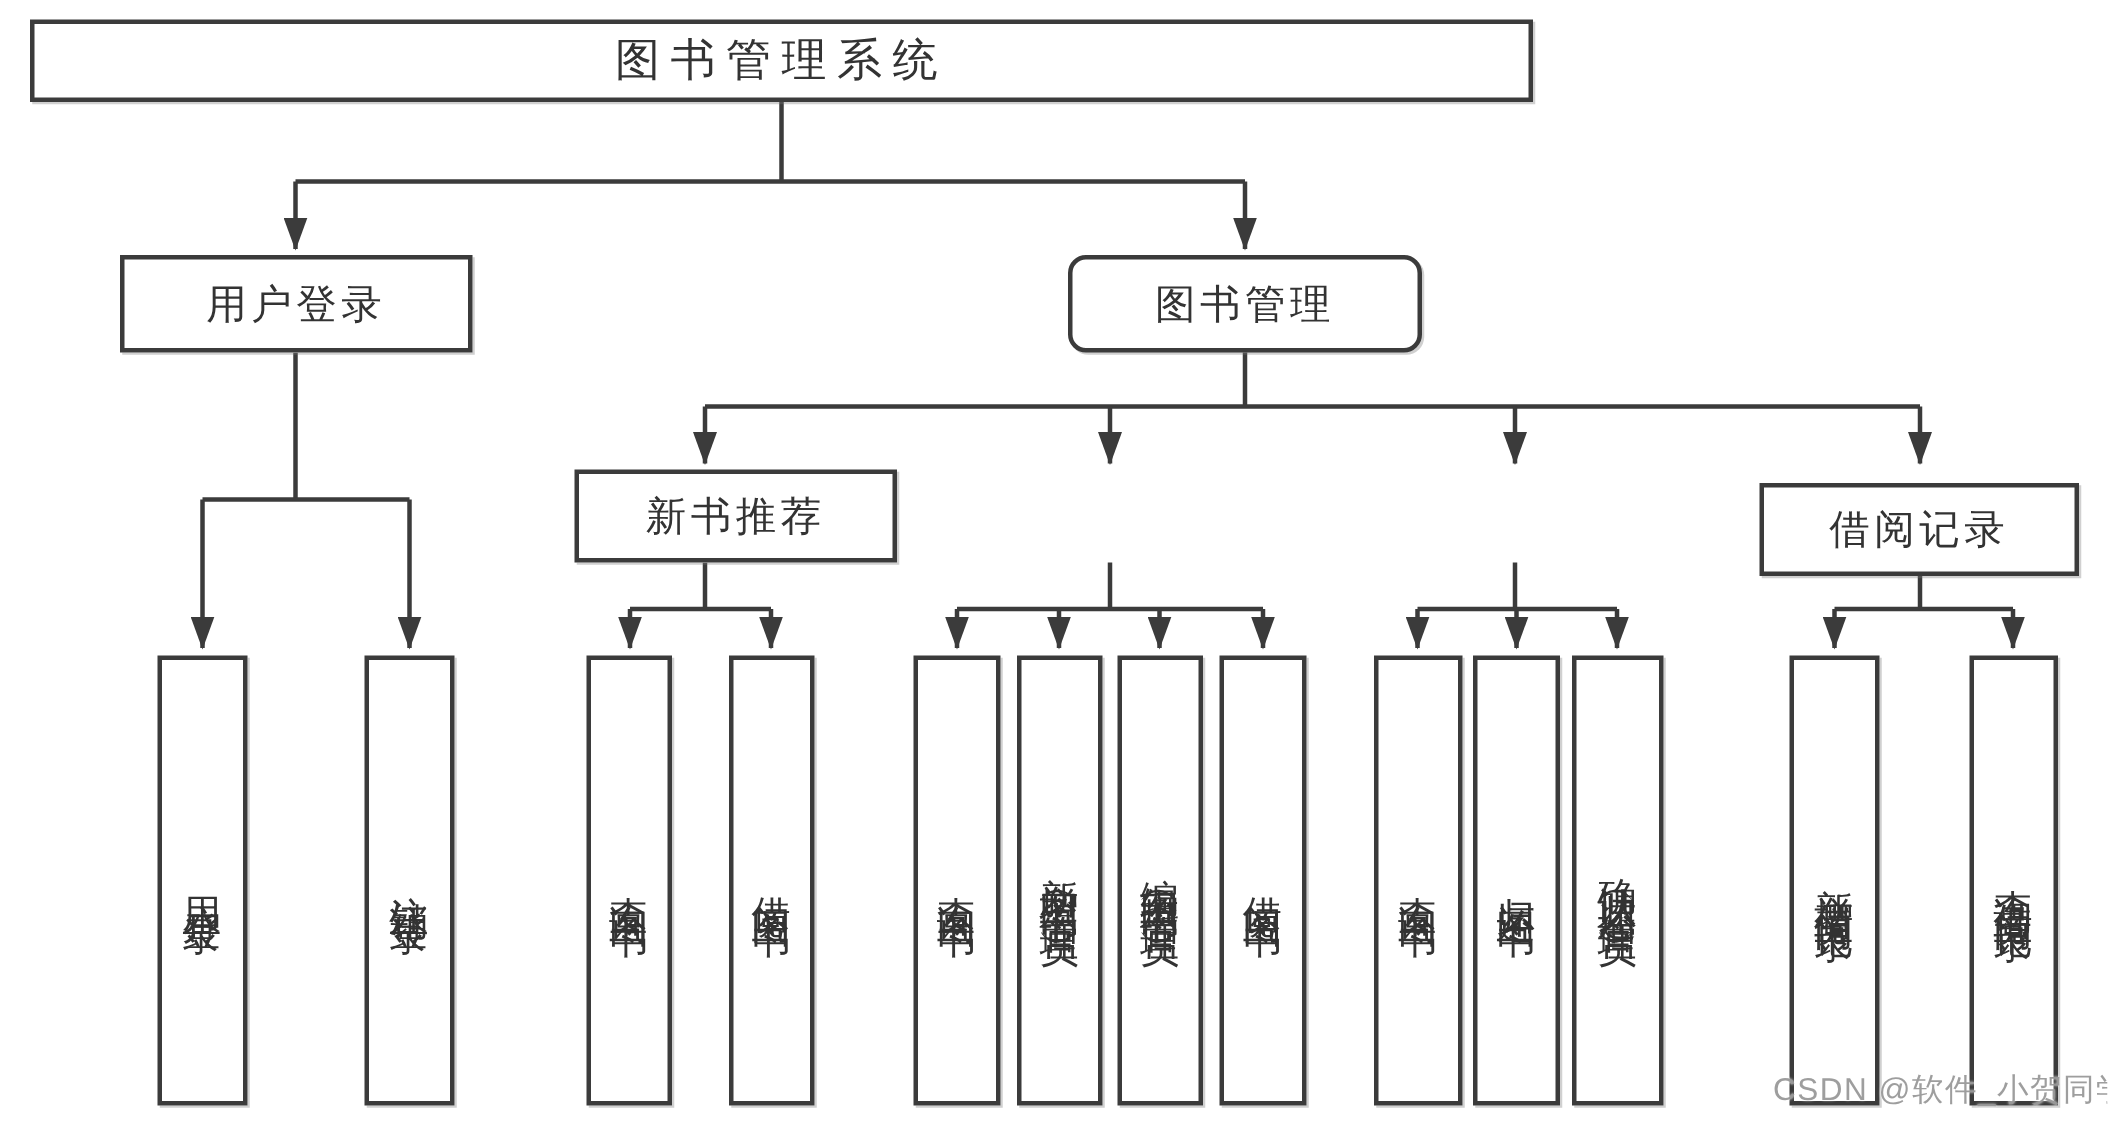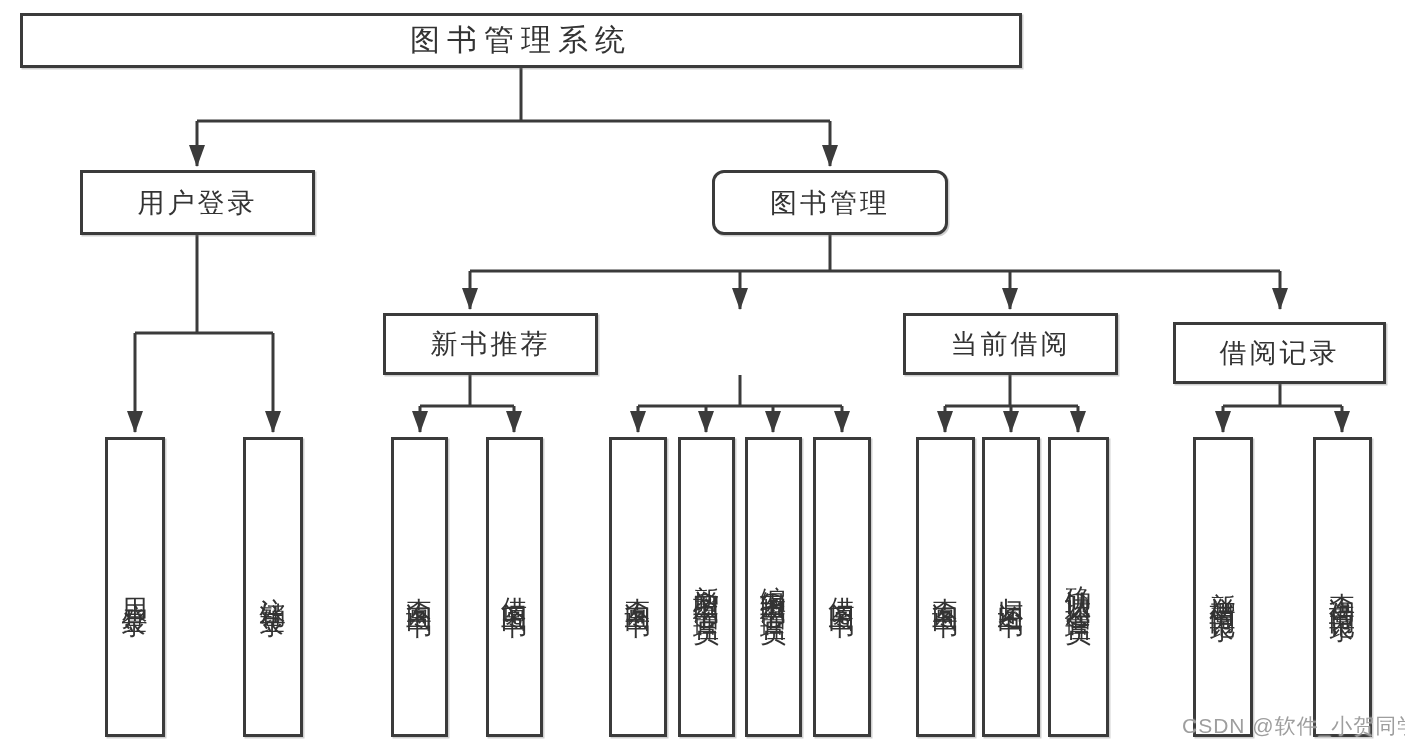--- a/index.html
+++ b/index.html
@@ -106,21 +106,20 @@
       </g>
     </g>
   </svg>
 
   <div class="box root-box" style="left:20px; top:13px; width:1002px; height:55px;">图书管理系统</div>
 
   <div class="box h2" style="left:80px; top:170px; width:235px; height:65px;">用户登录</div>
   <div class="box h2" style="left:712px; top:170px; width:236px; height:65px;border-radius:12px;">图书管理</div>
 
   <div class="box h3" style="left:363px; top:313px; width:215px; height:62px;margin-left:20px;">新书推荐</div>
-  <div class="box h3" style="left:903px; top:313px; width:215px; height:62px;">当前借阅</div>
   <div class="box h3" style="left:1173px; top:322px; width:213px; height:62px;">借阅记录</div>
 
   <div class="box v" style="left:105px; top:437px; width:60px; height:300px;">用户登录</div>
   <div class="box v" style="left:243px; top:437px; width:60px; height:300px;">注销登录</div>
 
   <div class="box v" style="left:391px; top:437px; width:57px; height:300px;">查询图书</div>
   <div class="box v" style="left:486px; top:437px; width:57px; height:300px;">借阅图书</div>
 
   <div class="box v" style="left:609px; top:437px; width:58px; height:300px;">查询图书</div>
   <div class="box v" style="left:678px; top:437px; width:57px; height:300px;">新增图书（管理员）</div>

